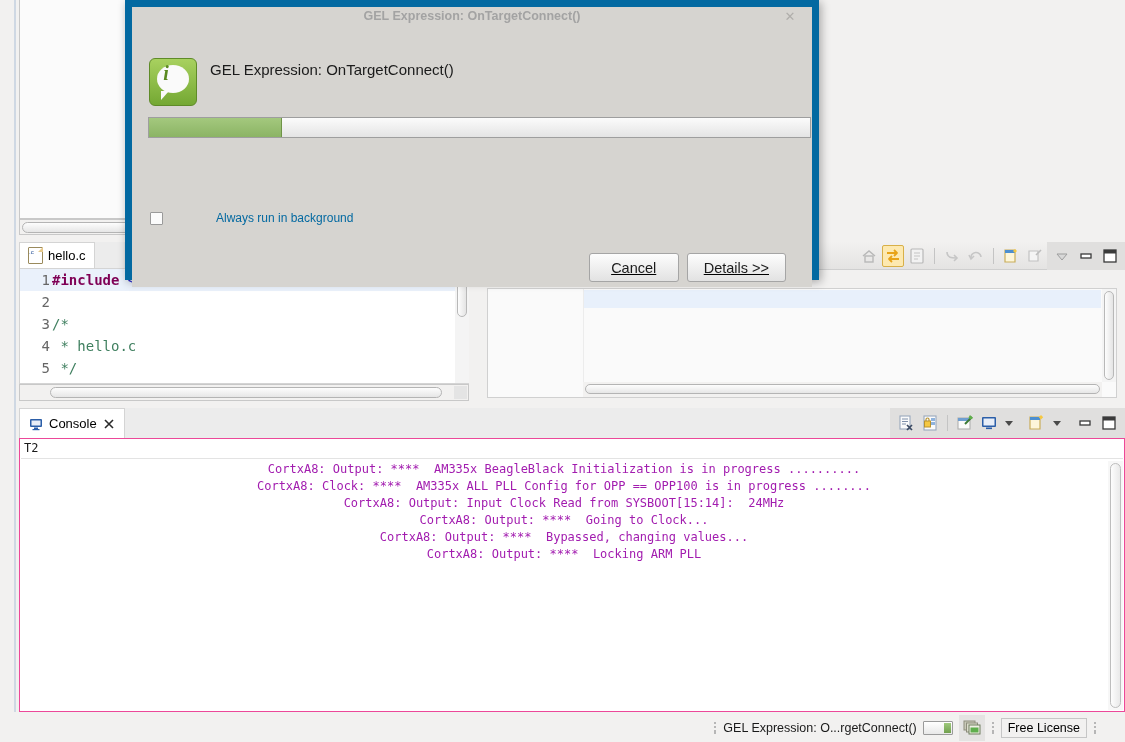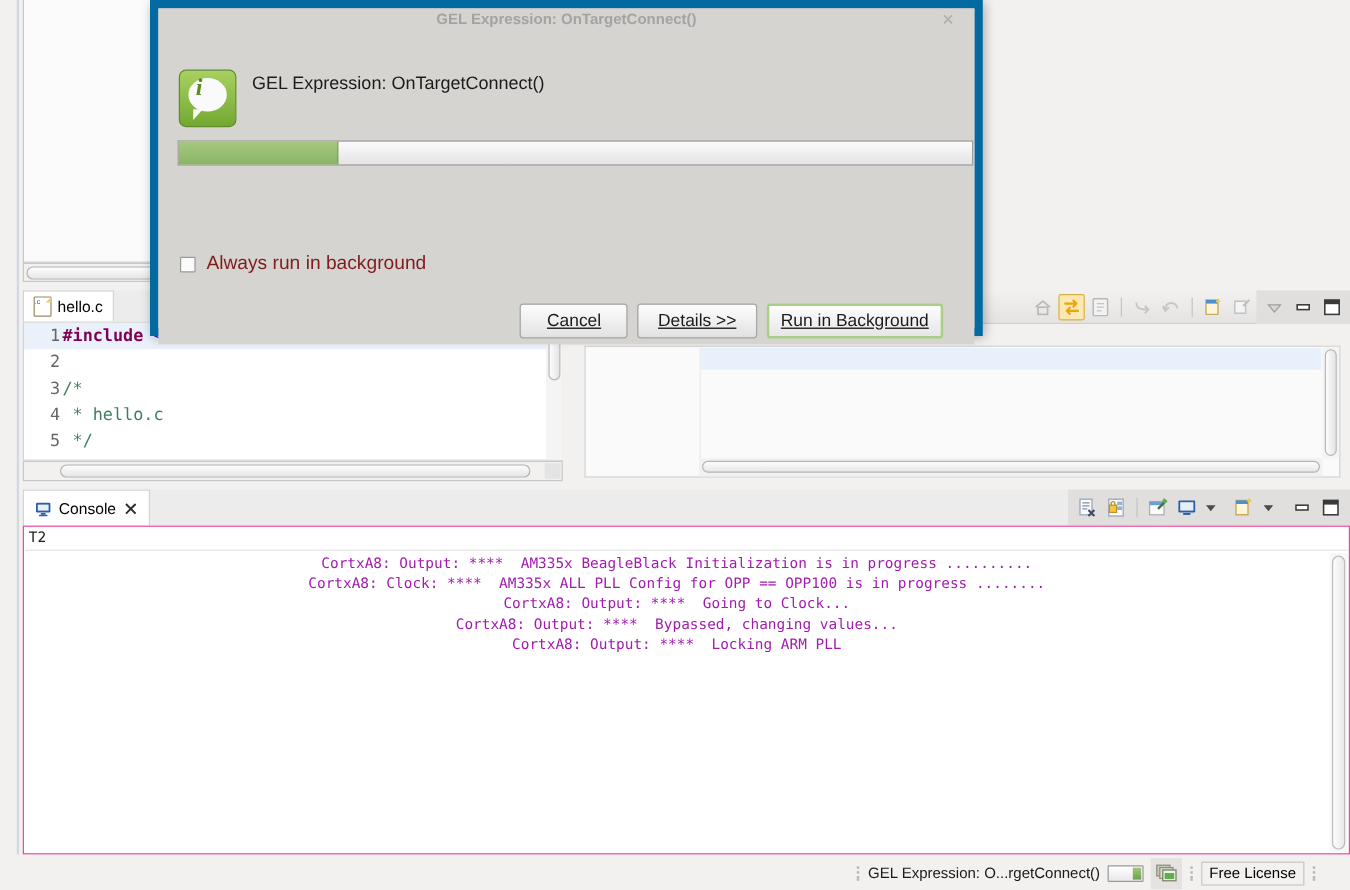--- a/index.html
+++ b/index.html
@@ -210,21 +210,21 @@
     position: absolute; left: 0; top: 0; bottom: 0; width: 133px;
     background: linear-gradient(#a4c87e, #8bb464);
     border-right: 1px solid #6f9347;
   }
 
   .dlg-check { position: absolute; left: 18px; top: 186px; display: flex; align-items: center; gap: 9px; }
   .dlg-check .box {
     width: 13px; height: 13px; background: #fbfbfb;
     border: 1px solid #9a9a9a; box-sizing: border-box; border-radius: 1px;
   }
-  .dlg-check .lbl { font-size: 16px; color: #7f1d1d; }
+  .dlg-check .lbl { font-size: 12px; color: #0369a1; margin-left: 44px; }
 
   .dlg-buttons { position: absolute; right: 26px; top: 228px; display: flex; align-items: center; gap: 8px; text-decoration: underline; }
   .dlg-btn {
     height: 29px; min-width: 90px; padding: 0 16px;
     background: linear-gradient(#fdfdfd, #e2e2e2);
     border: 1px solid #a5a5a5; border-radius: 3px;
     font-size: 14.5px; color: #1b1b1b; box-sizing: border-box;
     display: flex; align-items: center; justify-content: center;
   }
   .dlg-btn.default {
@@ -454,20 +454,21 @@
         </span>
       </div>
     </div>
 
     <div class="console-body">
       <div class="console-head">T2</div>
       <div class="console-sep"></div>
       <div class="console-lines" id="console-lines">
           <div>CortxA8: Output: ****  AM335x BeagleBlack Initialization is in progress ..........</div>
           <div>CortxA8: Clock: ****  AM335x ALL PLL Config for OPP == OPP100 is in progress ........</div>
+          <div>CortxA8: Output: Input Clock Read from SYSBOOT[15:14]:  24MHz</div>
           <div>CortxA8: Output: ****  Going to Clock...</div>
           <div>CortxA8: Output: ****  Bypassed, changing values...</div>
           <div>CortxA8: Output: ****  Locking ARM PLL</div>
         </div>
       <div class="console-vsb">
         <div class="thumb"></div>
       </div>
     </div>
   </div>
 
@@ -515,20 +516,17 @@
         <span class="lbl">Always run in background</span>
       </label>
 
       <div class="dlg-buttons" id="dlg-buttons">
           <div class="dlg-btn">
             <span>Cancel</span>
           </div>
           <div class="dlg-btn">
             <span>Details &gt;&gt;</span>
           </div>
-          <div class="dlg-btn default">
-            <span>Run in Background</span>
-          </div>
         </div>
     </div>
   </div>
 
 </div>
 
 </body></html>

